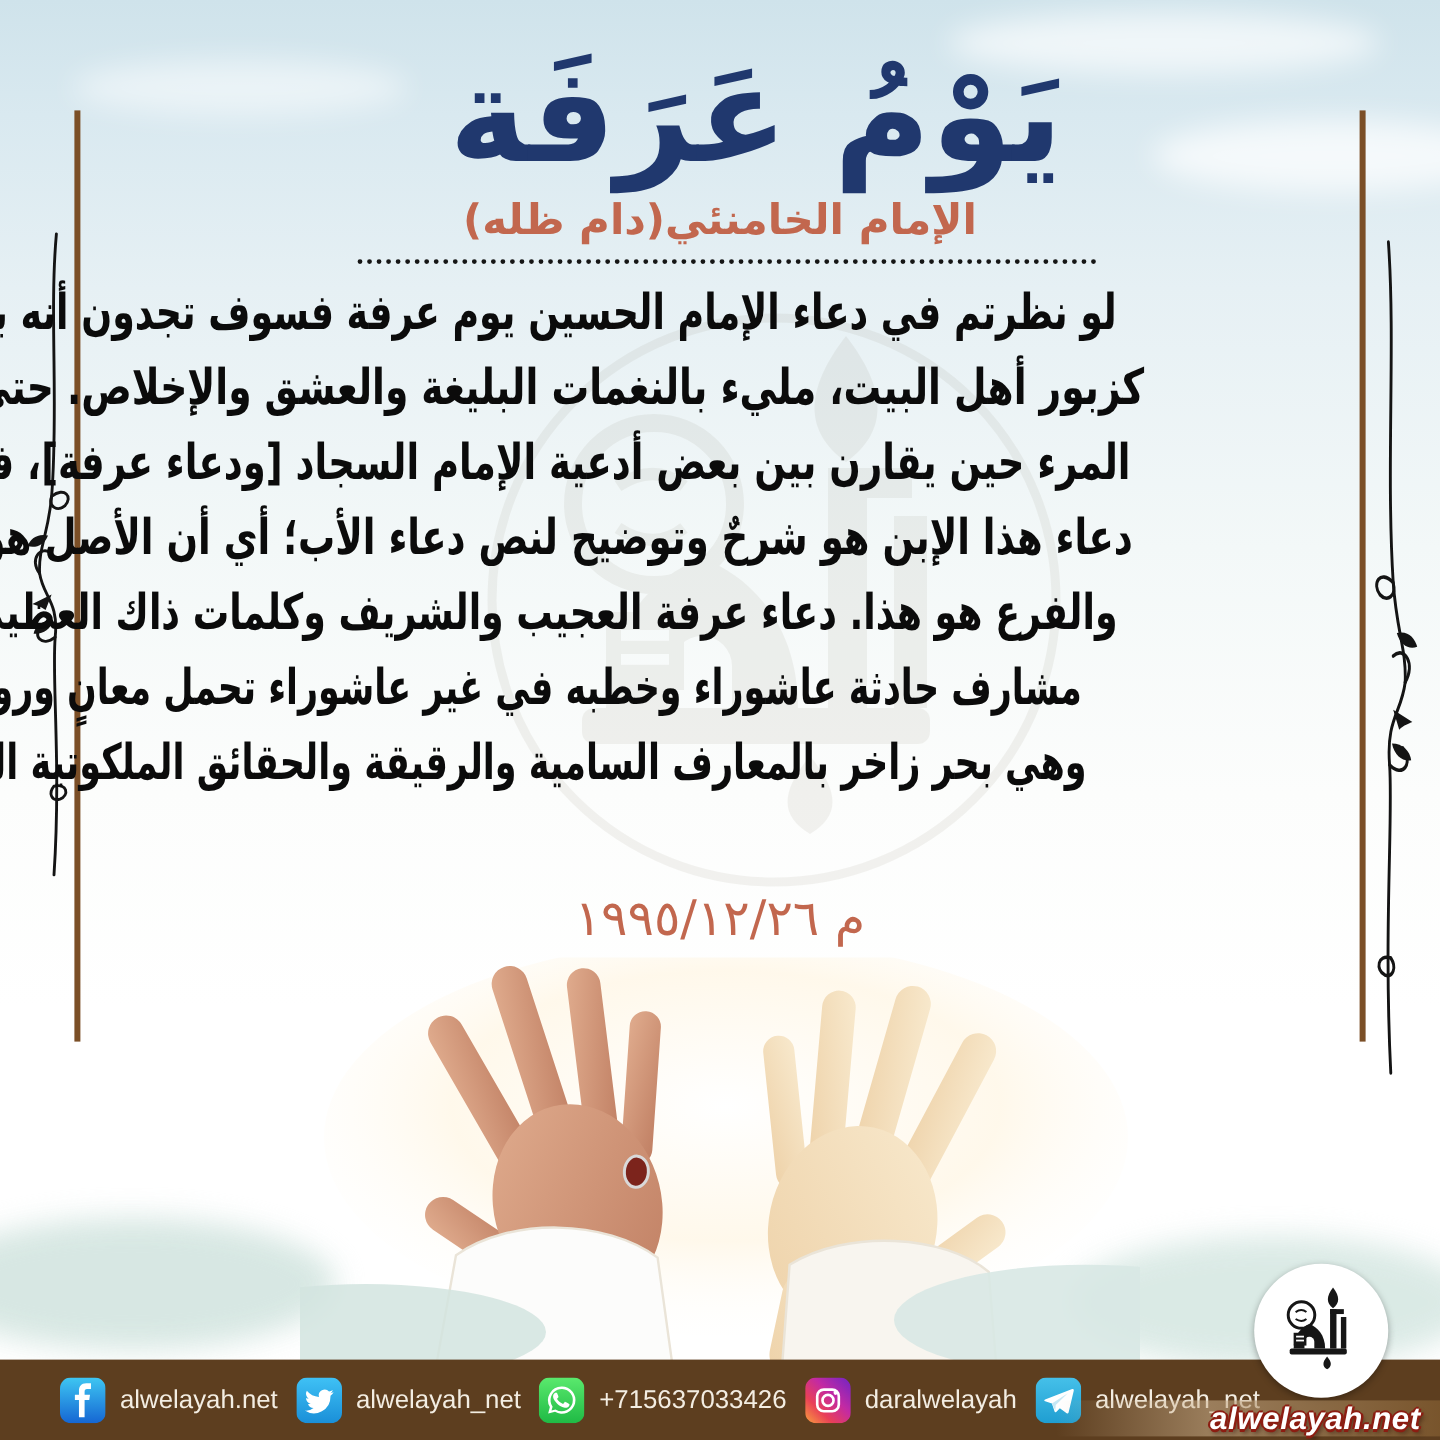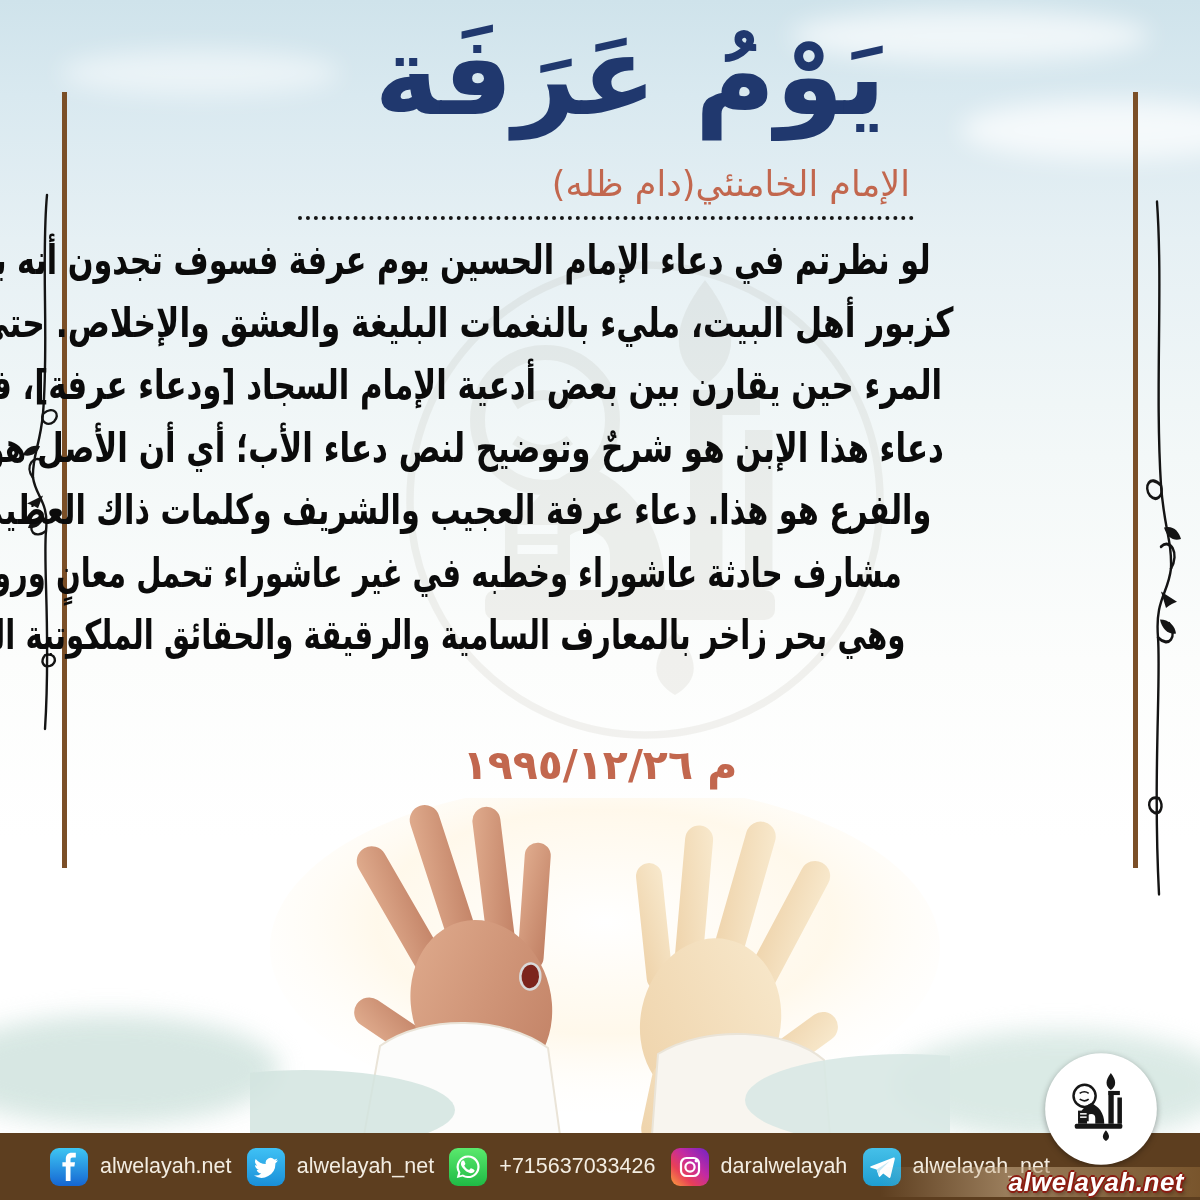--- a/index.html
+++ b/index.html
@@ -22,34 +22,34 @@
                 z-index:1;opacity:.08;}
 
   
   .side-line{position:absolute;top:92px;width:5px;height:776px;background:#7b4f27;z-index:2;}
   .side-line.l{left:62px;} .side-line.r{left:1133px;}
   .flourish{position:absolute;z-index:2;}
   .flourish.l{left:20px;top:192px;width:44px;height:540px;}
   .flourish.r{left:1140px;top:198px;width:44px;height:700px;transform:scaleX(-1);}
 
   
-  .title{position:absolute;left:350px;top:0;width:560px;height:152px;line-height:152px;
+  .title{position:absolute;left:350px;top:20px;width:560px;height:152px;line-height:152px;
          text-align:center;color:#20386e;font-size:110px;font-weight:bold;z-index:3;direction:rtl;}
   .subtitle{position:absolute;left:290px;top:160px;width:620px;height:48px;line-height:48px;
-            color:#c2674e;font-size:35px;font-weight:normal;z-index:3;direction:rtl;}
+            text-align:center;color:#c2674e;font-size:35px;font-weight:bold;z-index:3;direction:rtl;}
   .sep{position:absolute;left:298px;top:216px;width:616px;height:0;
        border-top:4px dotted #151515;z-index:3;}
 
   
   .bodytext{position:absolute;left:88px;top:229px;width:1024px;z-index:3;
             direction:rtl;color:#0b0b0b;font-size:41px;font-weight:bold;}
   .line{height:62.5px;line-height:62.5px;text-align:center;}
   .fit{display:inline-block;white-space:nowrap;transform-origin:50% 50%;}
   .date{position:absolute;left:300px;top:737px;width:600px;height:56px;line-height:56px;
-        text-align:center;color:#c2674e;font-size:41px;font-weight:bold;z-index:3;}
+        text-align:center;color:#c2674e;font-size:41px;font-weight:normal;z-index:3;}
   .date .inner{direction:ltr;unicode-bidi:bidi-override;}
 
   
   .hands{position:absolute;left:250px;top:798px;width:700px;height:337px;z-index:2;}
 
   
   .footer{position:absolute;left:0;top:1133px;width:1200px;height:67px;background:#5d3e1f;
           z-index:4;display:flex;align-items:center;justify-content:space-between;
           box-sizing:border-box;padding:0 150px 0 50px;}
   .f-item{display:flex;align-items:center;gap:12px;}

